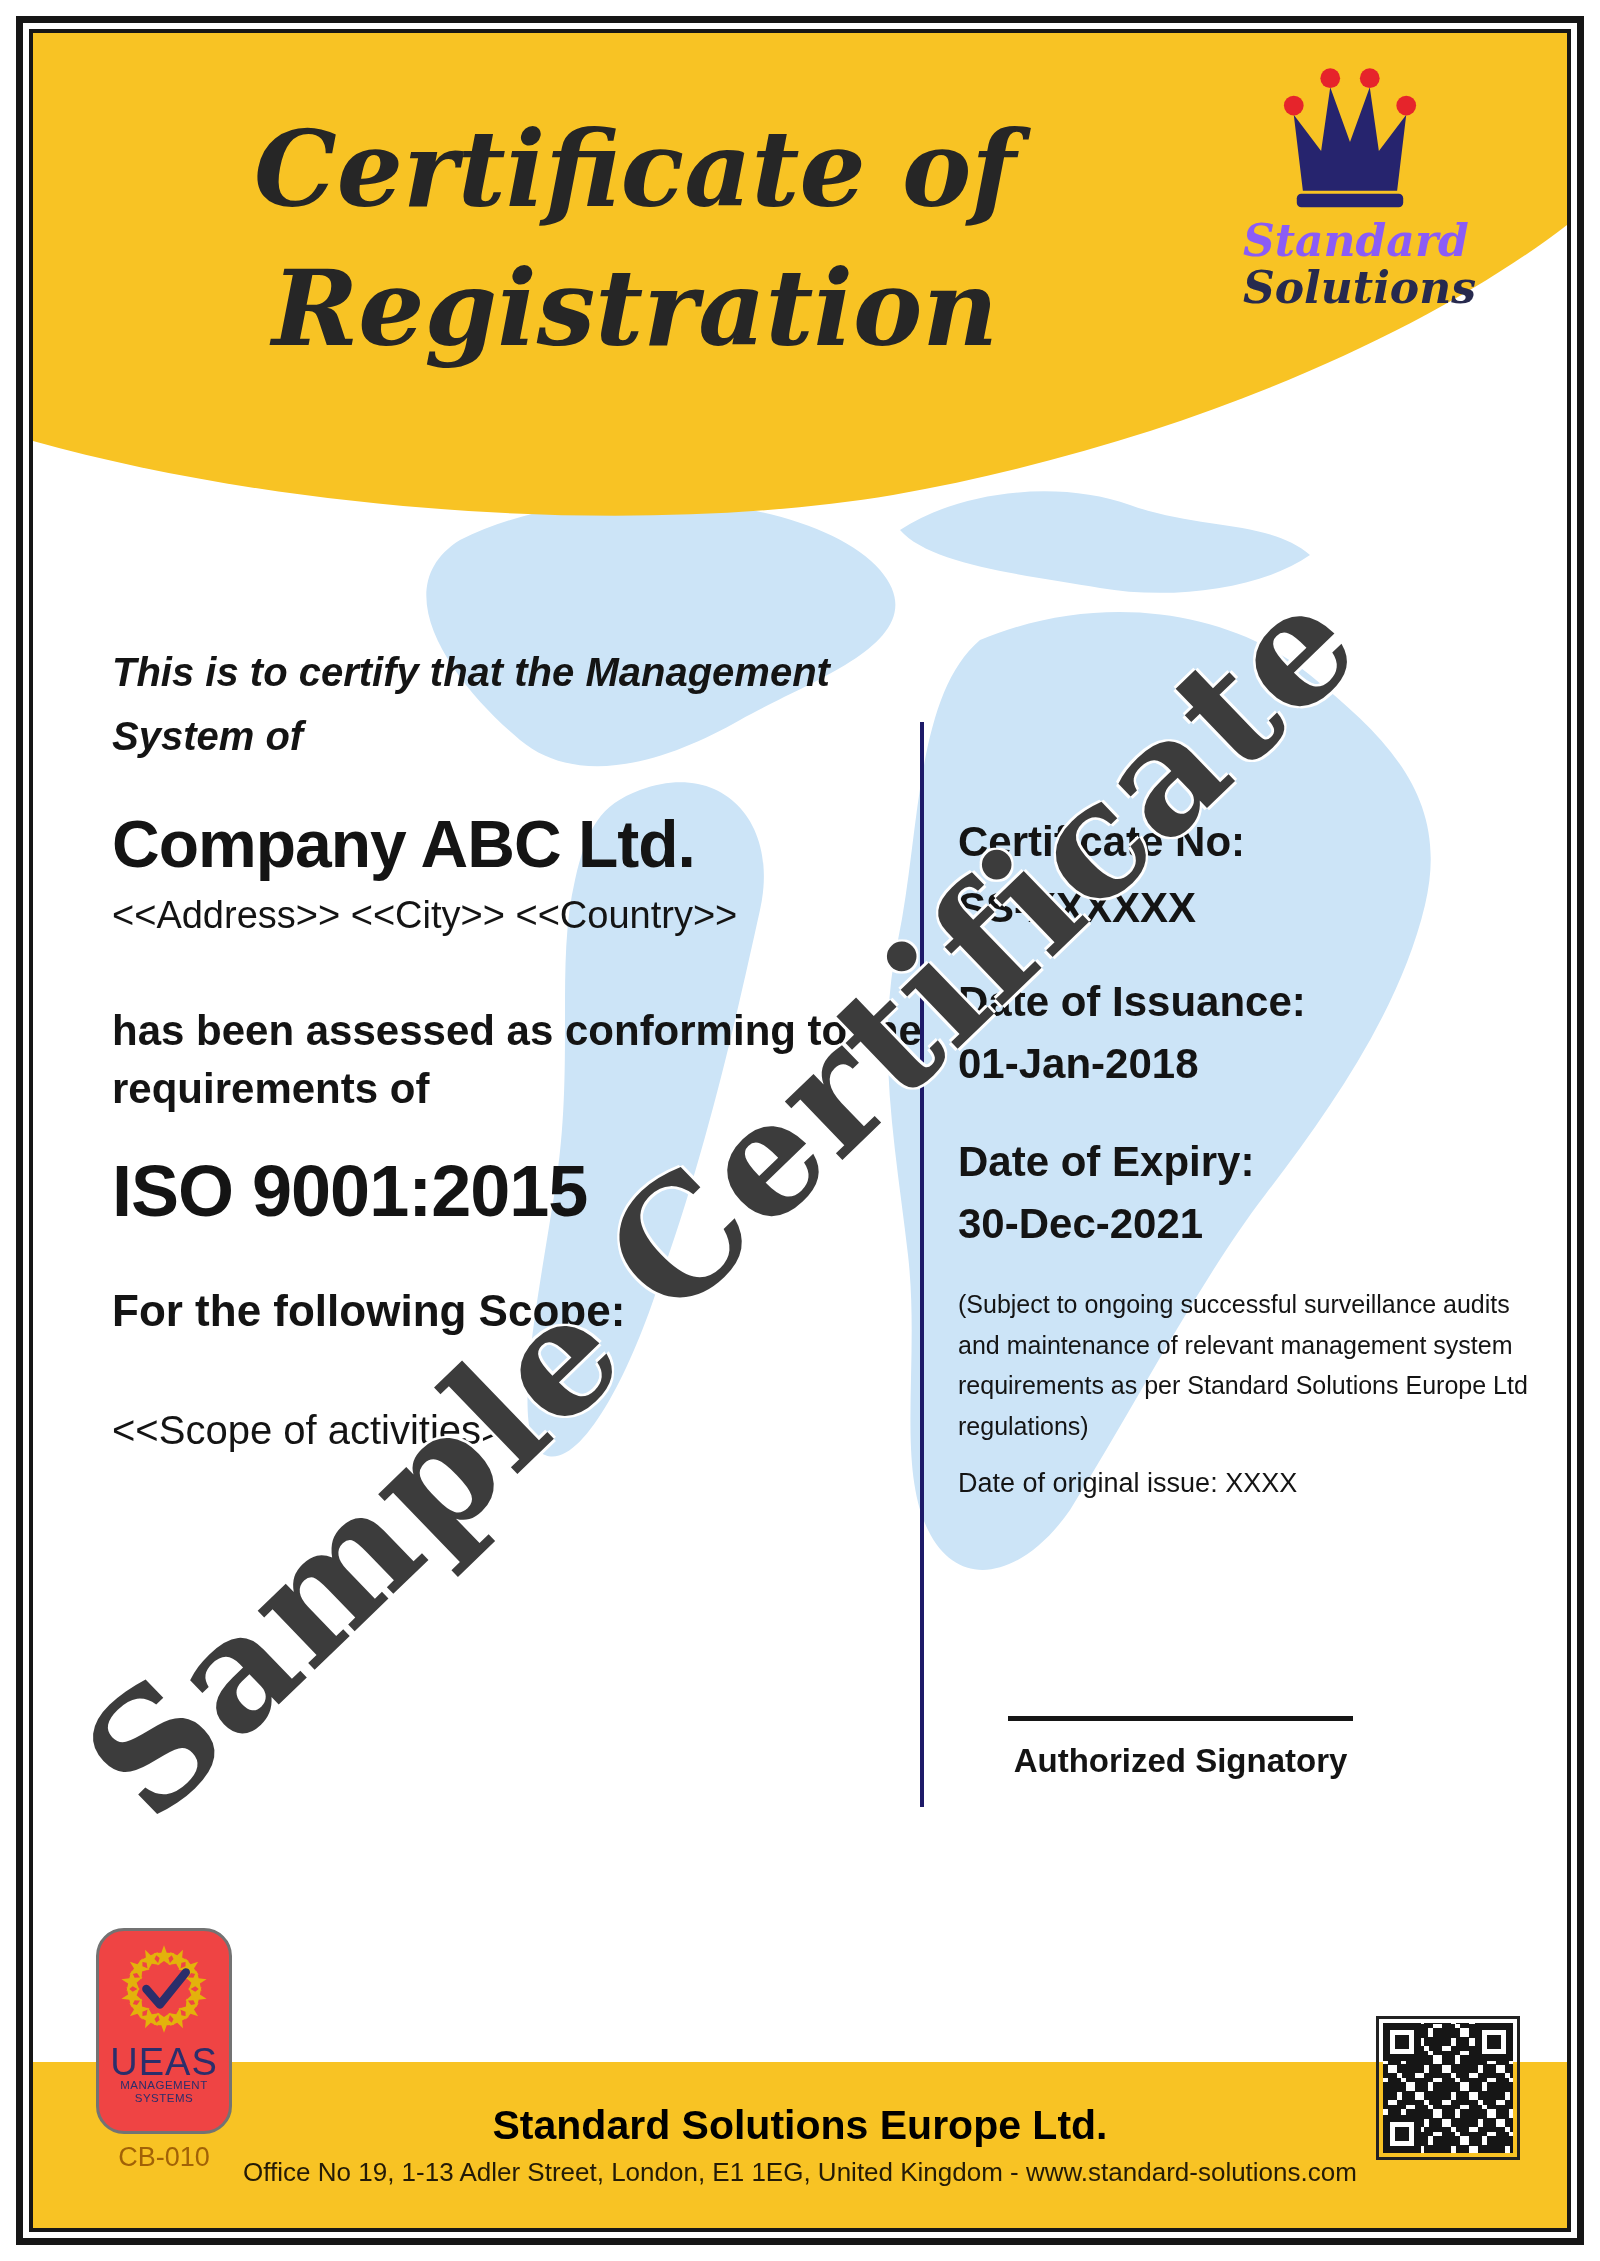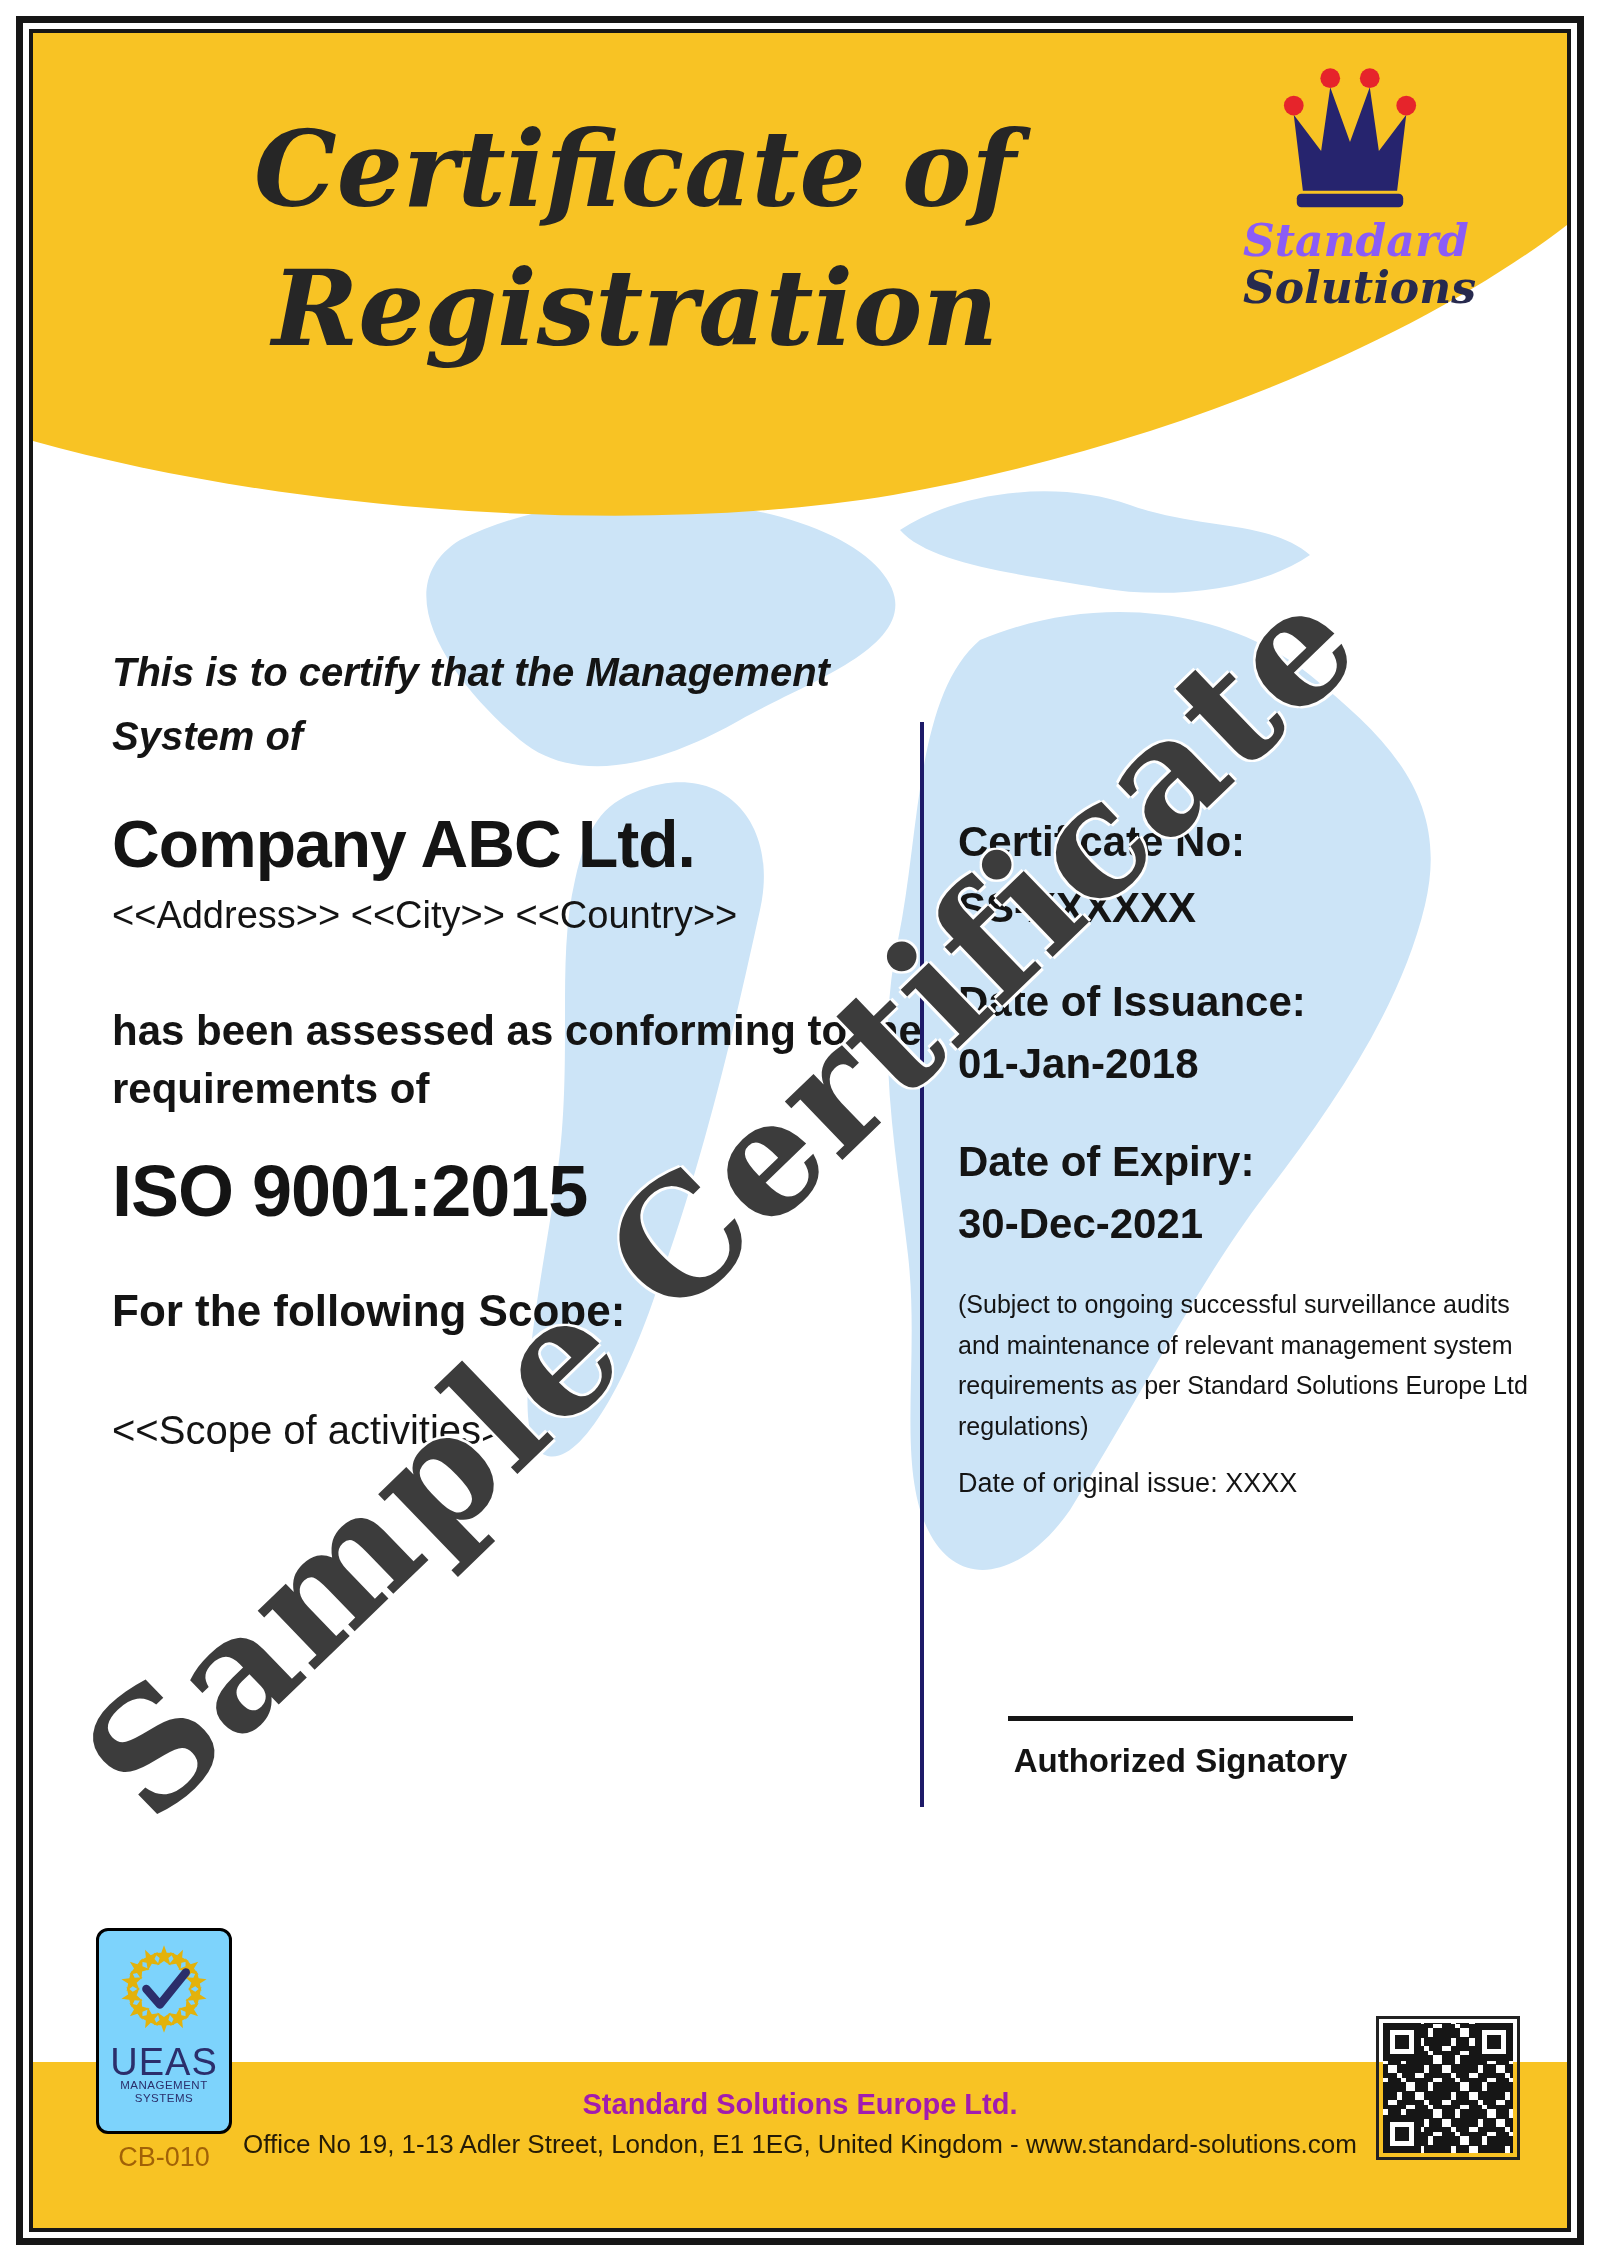--- a/index.html
+++ b/index.html
@@ -57,29 +57,29 @@
     position:absolute; left:-110px; top:1100px; width:1700px; height:240px; z-index:5;
     transform:rotate(-44deg);
     font-family:"DejaVu Serif", serif; font-weight:bold;
     font-size:158px; color:#3C3C3C; letter-spacing:2px;
     text-align:center; white-space:nowrap;
     text-shadow:-3px 0 0 #fff, 3px 0 0 #fff, 0 -3px 0 #fff, 0 3px 0 #fff;
   }
 
   .ueas {
     position:absolute; left:96px; top:1928px; width:130px; height:200px; z-index:8;
-    background:#7dd3fc; border:3px solid #000000; border-radius:12px; text-align:center;
+    background:#ef4444; border:3px solid #737373; border-radius:28px; text-align:center;
   }
   .ueas svg.stars { width:104px; height:104px; margin-top:6px; }
   .ueas-name { font-size:38px; color:#2B2E6B; letter-spacing:1px; line-height:0.9; font-weight:normal; }
   .ueas-sub  { font-size:11.5px; color:#2B2E6B; line-height:1.15; letter-spacing:0.5px; }
   .cb-code { position:absolute; left:96px; top:2142px; width:136px; text-align:center; font-size:27px; color:#a16207; z-index:8; }
 
   .footer-band { position:absolute; left:33px; top:2062px; width:1534px; height:166px; background:#F8C324; z-index:6; text-align:center; }
-  .footer-company { margin-top:26px; font-size:29px; font-weight:bold; color:#a21caf; }
+  .footer-company { margin-top:40px; font-size:41px; font-weight:bold; color:#000000; }
   .footer-address { margin-top:8px;  font-size:26px; color:#241b07; }
 
   .qr {
     position:absolute; left:1376px; top:2016px; width:130px; height:130px; z-index:8;
     background:
       conic-gradient(from 0deg, #161616 25%, transparent 0 50%, #161616 0 75%, transparent 0) 0 0/18px 18px,
       conic-gradient(from 90deg, #161616 25%, transparent 0 50%, #161616 0 75%, transparent 0) 9px 5px/27px 27px,
       #ffffff;
     border:3px solid #222; padding:4px; background-clip:content-box;
   }

